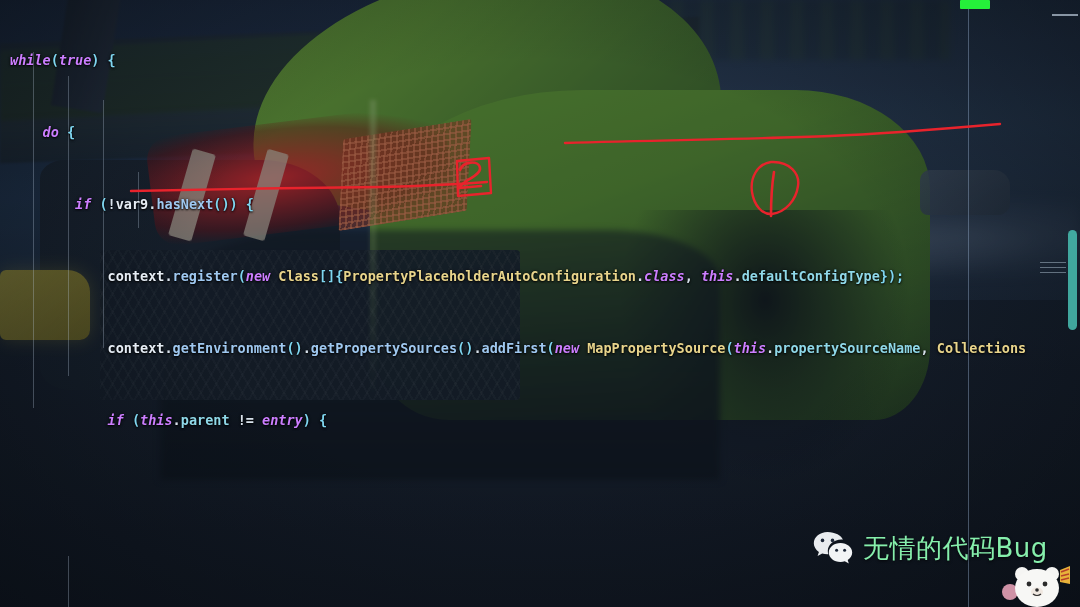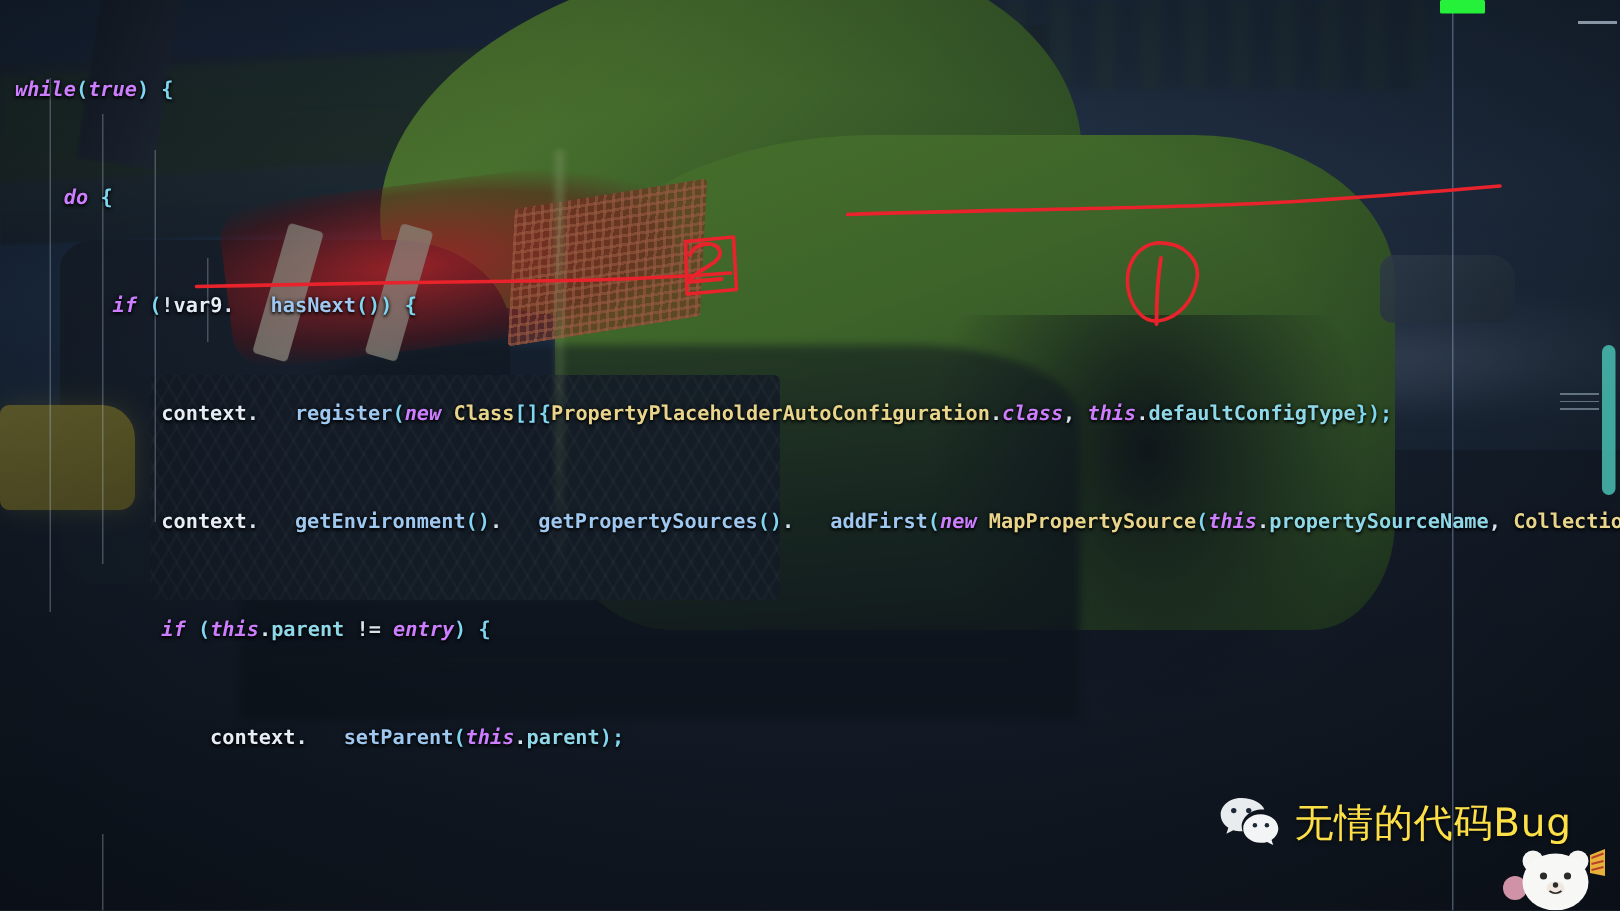--- a/index.html
+++ b/index.html
@@ -82,21 +82,21 @@
   .code{position:absolute;left:0;top:0;width:1080px;
         font-size:13.5px;line-height:24px;white-space:pre;
         font-family:"DejaVu Sans Mono","Liberation Mono",monospace;font-weight:bold;
         text-shadow:0 1px 2px rgba(0,0,0,.85),0 0 3px rgba(0,0,0,.7);}
   .ln{height:24px;padding-left:10px;}
   
   .kw{color:#cc7eff;font-style:italic;}
   .typ{color:#8fe8c8;font-style:italic;}
   .cls{color:#e8d48b;}
   .id{color:#e6edf5;}
-  .fn{color:#9fc8f0;margin-left:24px;}
+  .fn{color:#9fc8f0;}
   .fld{color:#8fd8e8;}
   .pun{color:#d8e2ec;}
   .brk{color:#7fd6f0;}
   .ul{text-decoration:underline;}
   .it{font-style:italic;}
 
   
   .guide{position:absolute;width:1px;background:rgba(190,205,225,.30);}
 
   
@@ -109,21 +109,21 @@
        background:#44b3a8;border-radius:5px;opacity:.92;}
   .sb-lines{position:absolute;right:14px;top:262px;width:26px;height:12px;
        background:repeating-linear-gradient(180deg,rgba(190,210,225,.45) 0 1px,transparent 1px 5px);}
   .sb-top{position:absolute;right:2px;top:14px;width:26px;height:2px;background:rgba(200,215,230,.65);}
 
   
   .ann{position:absolute;pointer-events:none;overflow:visible;}
 
   
   .wm{position:absolute;left:812px;top:530px;display:flex;align-items:center;gap:9px;}
-  .wm-txt{font-family:"DejaVu Sans","Liberation Sans",sans-serif;font-size:26px;color:#fde047;
+  .wm-txt{font-family:"DejaVu Sans","Liberation Sans",sans-serif;font-size:26px;color:#86efac;
        font-weight:400;letter-spacing:.5px;text-shadow:0 1px 3px rgba(0,0,0,.8);}
   .bear{position:absolute;left:1000px;top:562px;width:72px;height:45px;}
 </style>
 </head>
 <body>
 
 <div id="stage">
 
   <div class="wall">
     <div class="sky"></div>
@@ -161,21 +161,20 @@
     <div class="guide" style="left:138px;top:172px;height:56px;"></div>
     <div class="guide" style="left:68px;top:556px;height:51px;"></div>
 
     <div class="code">
       <div class="ln"><span class="kw">while</span><span class="brk">(</span><span class="kw it">true</span><span class="brk">) </span><span class="brk">{</span></div>
       <div class="ln">    <span class="kw">do</span> <span class="brk">{</span></div>
       <div class="ln">        <span class="kw">if</span> <span class="brk">(</span><span class="pun">!</span><span class="id">var9</span><span class="pun">.</span><span class="fn">hasNext</span><span class="brk">())</span> <span class="brk">{</span></div>
       <div class="ln">            <span class="id">context</span><span class="pun">.</span><span class="fn">register</span><span class="brk">(</span><span class="kw">new</span> <span class="cls">Class</span><span class="brk">[]{</span><span class="cls">PropertyPlaceholderAutoConfiguration</span><span class="pun">.</span><span class="kw it">class</span><span class="pun">, </span><span class="kw it">this</span><span class="pun">.</span><span class="fld">defaultConfigType</span><span class="brk">});</span></div>
       <div class="ln">            <span class="id">context</span><span class="pun">.</span><span class="fn">getEnvironment</span><span class="brk">()</span><span class="pun">.</span><span class="fn">getPropertySources</span><span class="brk">()</span><span class="pun">.</span><span class="fn">addFirst</span><span class="brk">(</span><span class="kw">new</span> <span class="cls">MapPropertySource</span><span class="brk">(</span><span class="kw it">this</span><span class="pun">.</span><span class="fld">propertySourceName</span><span class="pun">, </span><span class="cls">Collections</span></div>
       <div class="ln">            <span class="kw">if</span> <span class="brk">(</span><span class="kw it">this</span><span class="pun">.</span><span class="fld">parent</span> <span class="pun">!=</span> <span class="kw it">entry</span><span class="brk">)</span> <span class="brk">{</span></div>
-      <div class="ln">                <span class="id">context</span><span class="pun">.</span><span class="fn">setParent</span><span class="brk">(</span><span class="kw it">this</span><span class="pun">.</span><span class="fld">parent</span><span class="brk">);</span></div>
       
       
       
       
       
       
       
       
       
       

